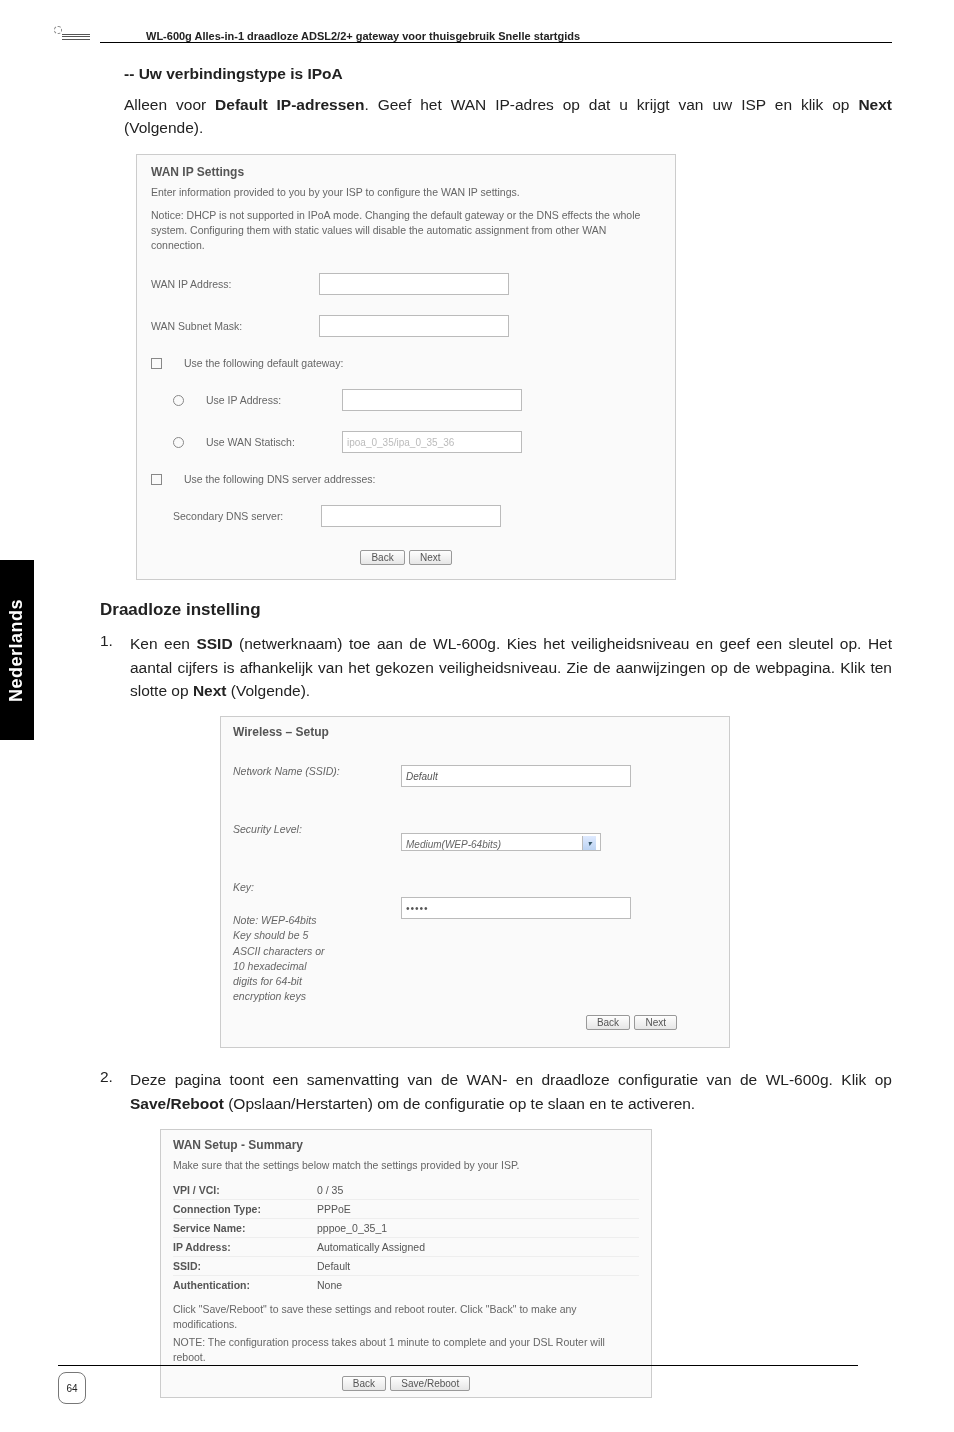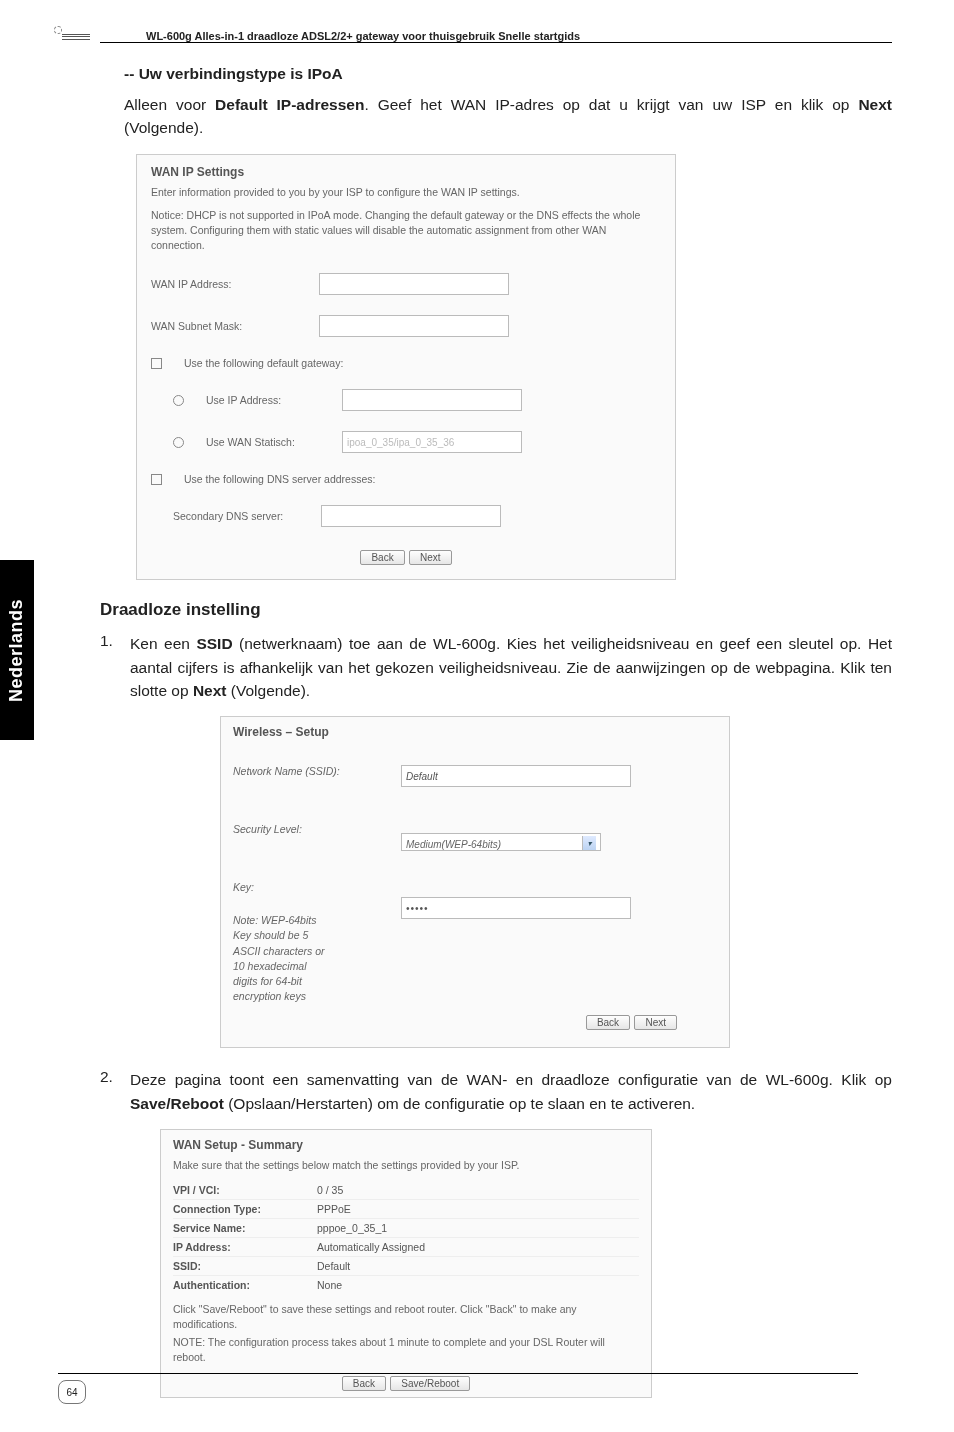--- a/index.html
+++ b/index.html
@@ -57,21 +57,21 @@
     position:absolute;left:0;top:560px;width:34px;height:180px;
     background:#000;color:#fff;display:flex;align-items:center;justify-content:center;
   }
   .side-tab span{transform:rotate(-90deg);white-space:nowrap;font-weight:bold;font-size:18px;letter-spacing:0.5px;}
   .footer{
     position:absolute;left:58px;bottom:28px;
     border-top:1px solid #000;width:800px;padding-top:6px;
   }
   .pagenum{
     display:inline-flex;align-items:center;justify-content:center;
-    width:28px;height:24px;border:1px solid #777;border-radius:8px;
+    width:28px;height:32px;border:1px solid #777;border-radius:8px;
     font-size:10px;
   }
   .chkbox{display:inline-block;width:11px;height:11px;border:1px solid #888;vertical-align:middle;margin-right:4px;}
   .radio{display:inline-block;width:11px;height:11px;border:1px solid #888;border-radius:50%;vertical-align:middle;margin-right:4px;}
   .tblrow{display:flex;align-items:center;gap:14px;font-size:10.5px;color:#555;border-top:1px solid #eee;padding:3px 0;}
   .tblrow .lab{width:130px;font-weight:bold;color:#555;}
   .tblrow.first{border-top:none;}
   .select{border:1px solid #bbb;background:#fff;height:18px;width:190px;font-size:10px;padding:0 4px;display:inline-flex;align-items:center;justify-content:space-between;color:#666;}
   .select .arr{width:14px;height:14px;background:linear-gradient(#dfeaff,#bcd3f2);border-left:1px solid #bbb;display:flex;align-items:center;justify-content:center;font-size:8px;color:#356;}
   .btnrow{text-align:center;margin-top:8px;}

